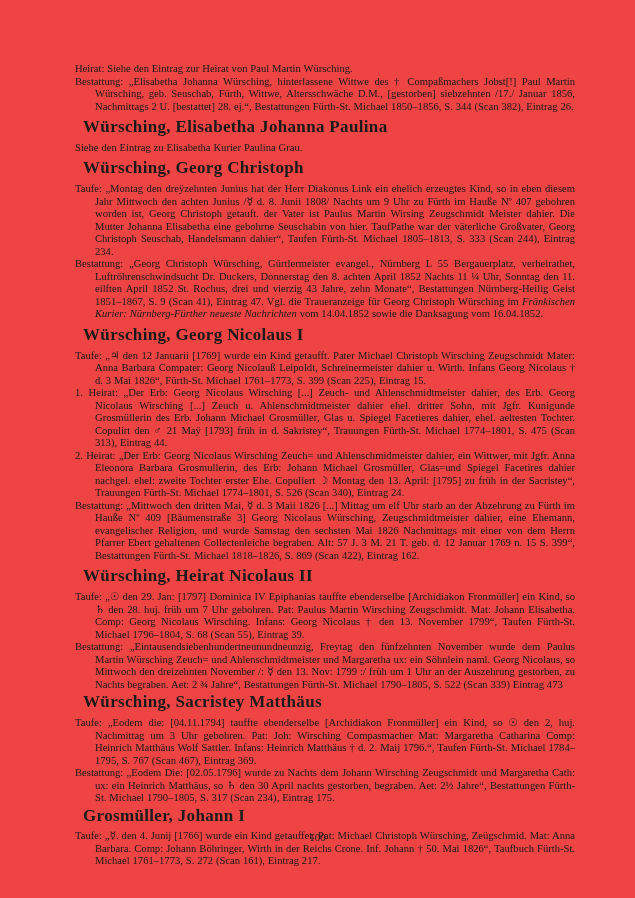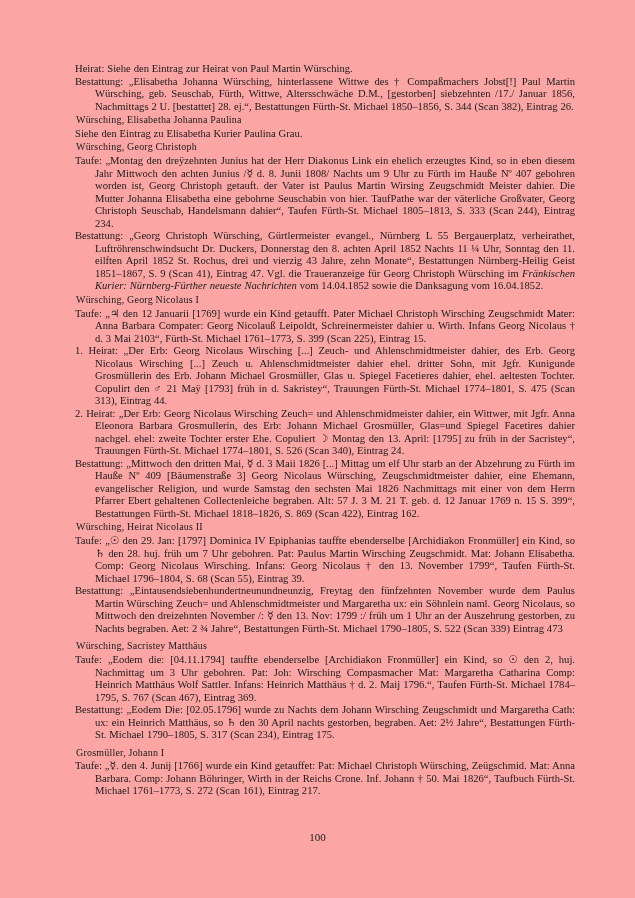--- a/index.html
+++ b/index.html
@@ -2,45 +2,45 @@
 <html lang="de"><head>
 <meta charset="utf-8">
 <style>
   html, body { margin: 0; padding: 0; }
   body { background: #e8e8e8; }
   .page {
     position: relative;
     width: 635px;
     height: 898px;
     margin: 0 auto;
-    background: #fca5a5;
+    background: #ef4444;
     color: #1a1a1a;
     font-family: "Liberation Serif", "DejaVu Serif", "DejaVu Sans", serif;
     overflow: hidden;
   }
   .content {
     position: absolute;
     left: 75px;
     top: 63px;
     width: 500px;
   }
   .entry {
     margin: 0;
     padding-left: 20px;
     text-indent: -20px;
     text-align: justify;
     font-size: 10.6px;
     line-height: 12.5px;
     word-spacing: 0.02em;
   }
   .heading {
-    margin: 1px;
-    font-size: 10px;
+    margin: 8px;
+    font-size: 17px;
     line-height: 12.9px;
-    font-weight: normal;
+    font-weight: bold;
     letter-spacing: 0.02em;
   }
   .heading.gap-before { margin-top: 5px; }
   .italic { font-style: italic; }
   .page-number {
     position: absolute;
     left: 0;
     top: 831px;
     width: 635px;
     text-align: center;
@@ -61,21 +61,21 @@
     <h2 class="heading">Würsching, Elisabetha Johanna Paulina</h2>
     <p class="entry">Siehe den Eintrag zu Elisabetha Kurier Paulina Grau.</p>
 
     <h2 class="heading">Würsching, Georg Christoph</h2>
     <p class="entry">Taufe: „Montag den dreÿzehnten Junius hat der Herr Diakonus Link ein ehelich erzeugtes Kind, so in eben diesem Jahr Mittwoch den achten Junius /☿ d. 8. Junii 1808/ Nachts um 9 Uhr zu Fürth im Hauße Nº 407 gebohren worden ist, Georg Christoph getauft. der Vater ist Paulus Martin Wirsing Zeugschmidt Meister dahier. Die Mutter Johanna Elisabetha eine gebohrne Seuschabin von hier. TaufPathe war der väterliche Großvater, Georg Christoph Seuschab, Handelsmann dahier“, Taufen Fürth-St. Michael 1805–1813, S. 333 (Scan 244), Eintrag 234.</p>
     <p class="entry">
       <span>Bestattung: „Georg Christoph Würsching, Gürtlermeister evangel., Nürnberg L 55 Bergauerplatz, verheirathet, Luftröhrenschwindsucht Dr. Duckers, Donnerstag den 8. achten April 1852 Nachts 11 ¼ Uhr, Sonntag den 11. eilften April 1852 St. Rochus, drei und vierzig 43 Jahre, zehn Monate“, Bestattungen Nürnberg-Heilig Geist 1851–1867, S. 9 (Scan 41), Eintrag 47. Vgl. die Traueranzeige für Georg Christoph Würsching im </span><span class="italic">Fränkischen Kurier: Nürnberg-Fürther neueste Nachrichten</span><span> vom 14.04.1852 sowie die Danksagung vom 16.04.1852.</span>
     </p>
 
     <h2 class="heading">Würsching, Georg Nicolaus I</h2>
-    <p class="entry">Taufe: „♃ den 12 Januarii [1769] wurde ein Kind getaufft. Pater Michael Christoph Wirsching Zeugschmidt Mater: Anna Barbara Compater: Georg Nicolauß Leipoldt, Schreinermeister dahier u. Wirth. Infans Georg Nicolaus † d. 3 Mai 2103“, Fürth-St. Michael 1761–1773, S. 399 (Scan 225), Eintrag 15.</p>
+    <p class="entry">Taufe: „♃ den 12 Januarii [1769] wurde ein Kind getaufft. Pater Michael Christoph Wirsching Zeugschmidt Mater: Anna Barbara Compater: Georg Nicolauß Leipoldt, Schreinermeister dahier u. Wirth. Infans Georg Nicolaus † d. 3 Mai 1826“, Fürth-St. Michael 1761–1773, S. 399 (Scan 225), Eintrag 15.</p>
     <p class="entry">1. Heirat: „Der Erb: Georg Nicolaus Wirsching [...] Zeuch- und Ahlenschmidtmeister dahier, des Erb. Georg Nicolaus Wirsching [...] Zeuch u. Ahlenschmidtmeister dahier ehel. dritter Sohn, mit Jgfr. Kunigunde Grosmüllerin des Erb. Johann Michael Grosmüller, Glas u. Spiegel Facetieres dahier, ehel. aeltesten Tochter. Copulirt den ♂ 21 Maÿ [1793] früh in d. Sakristey“, Trauungen Fürth-St. Michael 1774–1801, S. 475 (Scan 313), Eintrag 44.</p>
     <p class="entry">2. Heirat: „Der Erb: Georg Nicolaus Wirsching Zeuch= und Ahlenschmidmeister dahier, ein Wittwer, mit Jgfr. Anna Eleonora Barbara Grosmullerin, des Erb: Johann Michael Grosmüller, Glas=und Spiegel Facetires dahier nachgel. ehel: zweite Tochter erster Ehe. Copuliert ☽ Montag den 13. April: [1795] zu früh in der Sacristey“, Trauungen Fürth-St. Michael 1774–1801, S. 526 (Scan 340), Eintrag 24.</p>
     <p class="entry">Bestattung: „Mittwoch den dritten Mai, ☿ d. 3 Maii 1826 [...] Mittag um elf Uhr starb an der Abzehrung zu Fürth im Hauße Nº 409 [Bäumenstraße 3] Georg Nicolaus Würsching, Zeugschmidtmeister dahier, eine Ehemann, evangelischer Religion, und wurde Samstag den sechsten Mai 1826 Nachmittags mit einer von dem Herrn Pfarrer Ebert gehaltenen Collectenleiche begraben. Alt: 57 J. 3 M. 21 T. geb. d. 12 Januar 1769 n. 15 S. 399“, Bestattungen Fürth-St. Michael 1818–1826, S. 869 (Scan 422), Eintrag 162.</p>
 
     <h2 class="heading">Würsching, Heirat Nicolaus II</h2>
     <p class="entry">Taufe: „☉ den 29. Jan: [1797] Dominica IV Epiphanias tauffte ebenderselbe [Archidiakon Fronmüller] ein Kind, so ♄ den 28. huj. früh um 7 Uhr gebohren. Pat: Paulus Martin Wirsching Zeugschmidt. Mat: Johann Elisabetha. Comp: Georg Nicolaus Wirsching. Infans: Georg Nicolaus † den 13. November 1799“, Taufen Fürth-St. Michael 1796–1804, S. 68 (Scan 55), Eintrag 39.</p>
     <p class="entry">Bestattung: „Eintausendsiebenhundertneunundneunzig, Freytag den fünfzehnten November wurde dem Paulus Martin Würsching Zeuch= und Ahlenschmidtmeister und Margaretha ux: ein Söhnlein naml. Georg Nicolaus, so Mittwoch den dreizehnten November /: ☿ den 13. Nov: 1799 :/ früh um 1 Uhr an der Auszehrung gestorben, zu Nachts begraben. Aet: 2 ¾ Jahre“, Bestattungen Fürth-St. Michael 1790–1805, S. 522 (Scan 339) Eintrag 473</p>
 
     <h2 class="heading gap-before">Würsching, Sacristey Matthäus</h2>
     <p class="entry">Taufe: „Eodem die: [04.11.1794] tauffte ebenderselbe [Archidiakon Fronmüller] ein Kind, so ☉ den 2, huj. Nachmittag um 3 Uhr gebohren. Pat: Joh: Wirsching Compasmacher Mat: Margaretha Catharina Comp: Heinrich Matthäus Wolf Sattler. Infans: Heinrich Matthäus † d. 2. Maij 1796.“, Taufen Fürth-St. Michael 1784–1795, S. 767 (Scan 467), Eintrag 369.</p>

